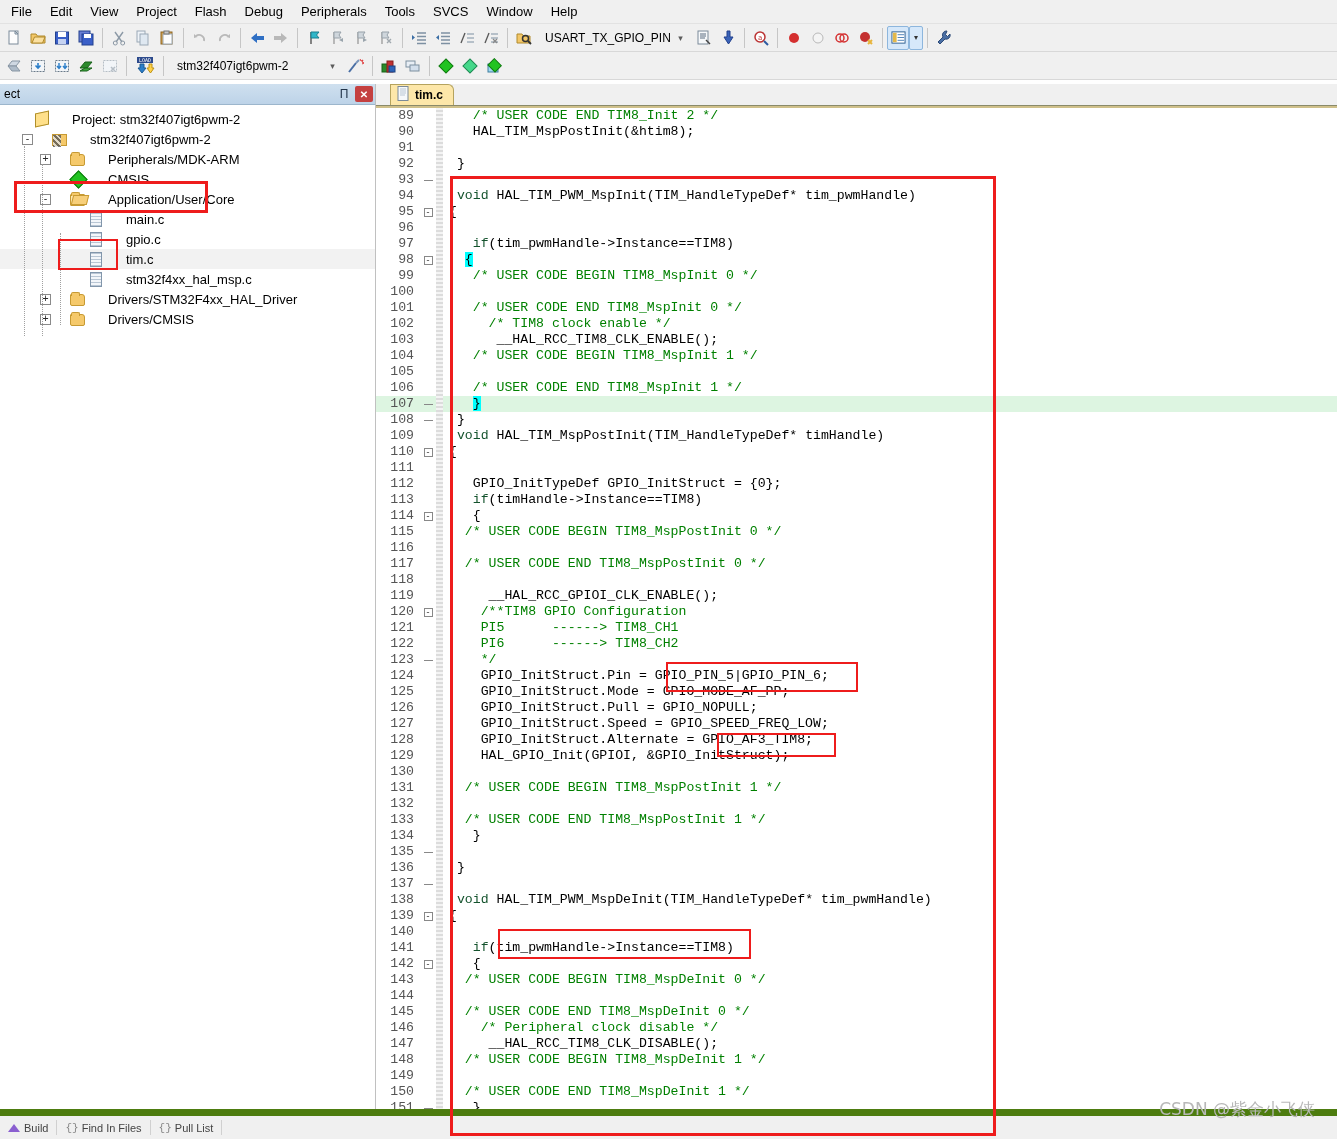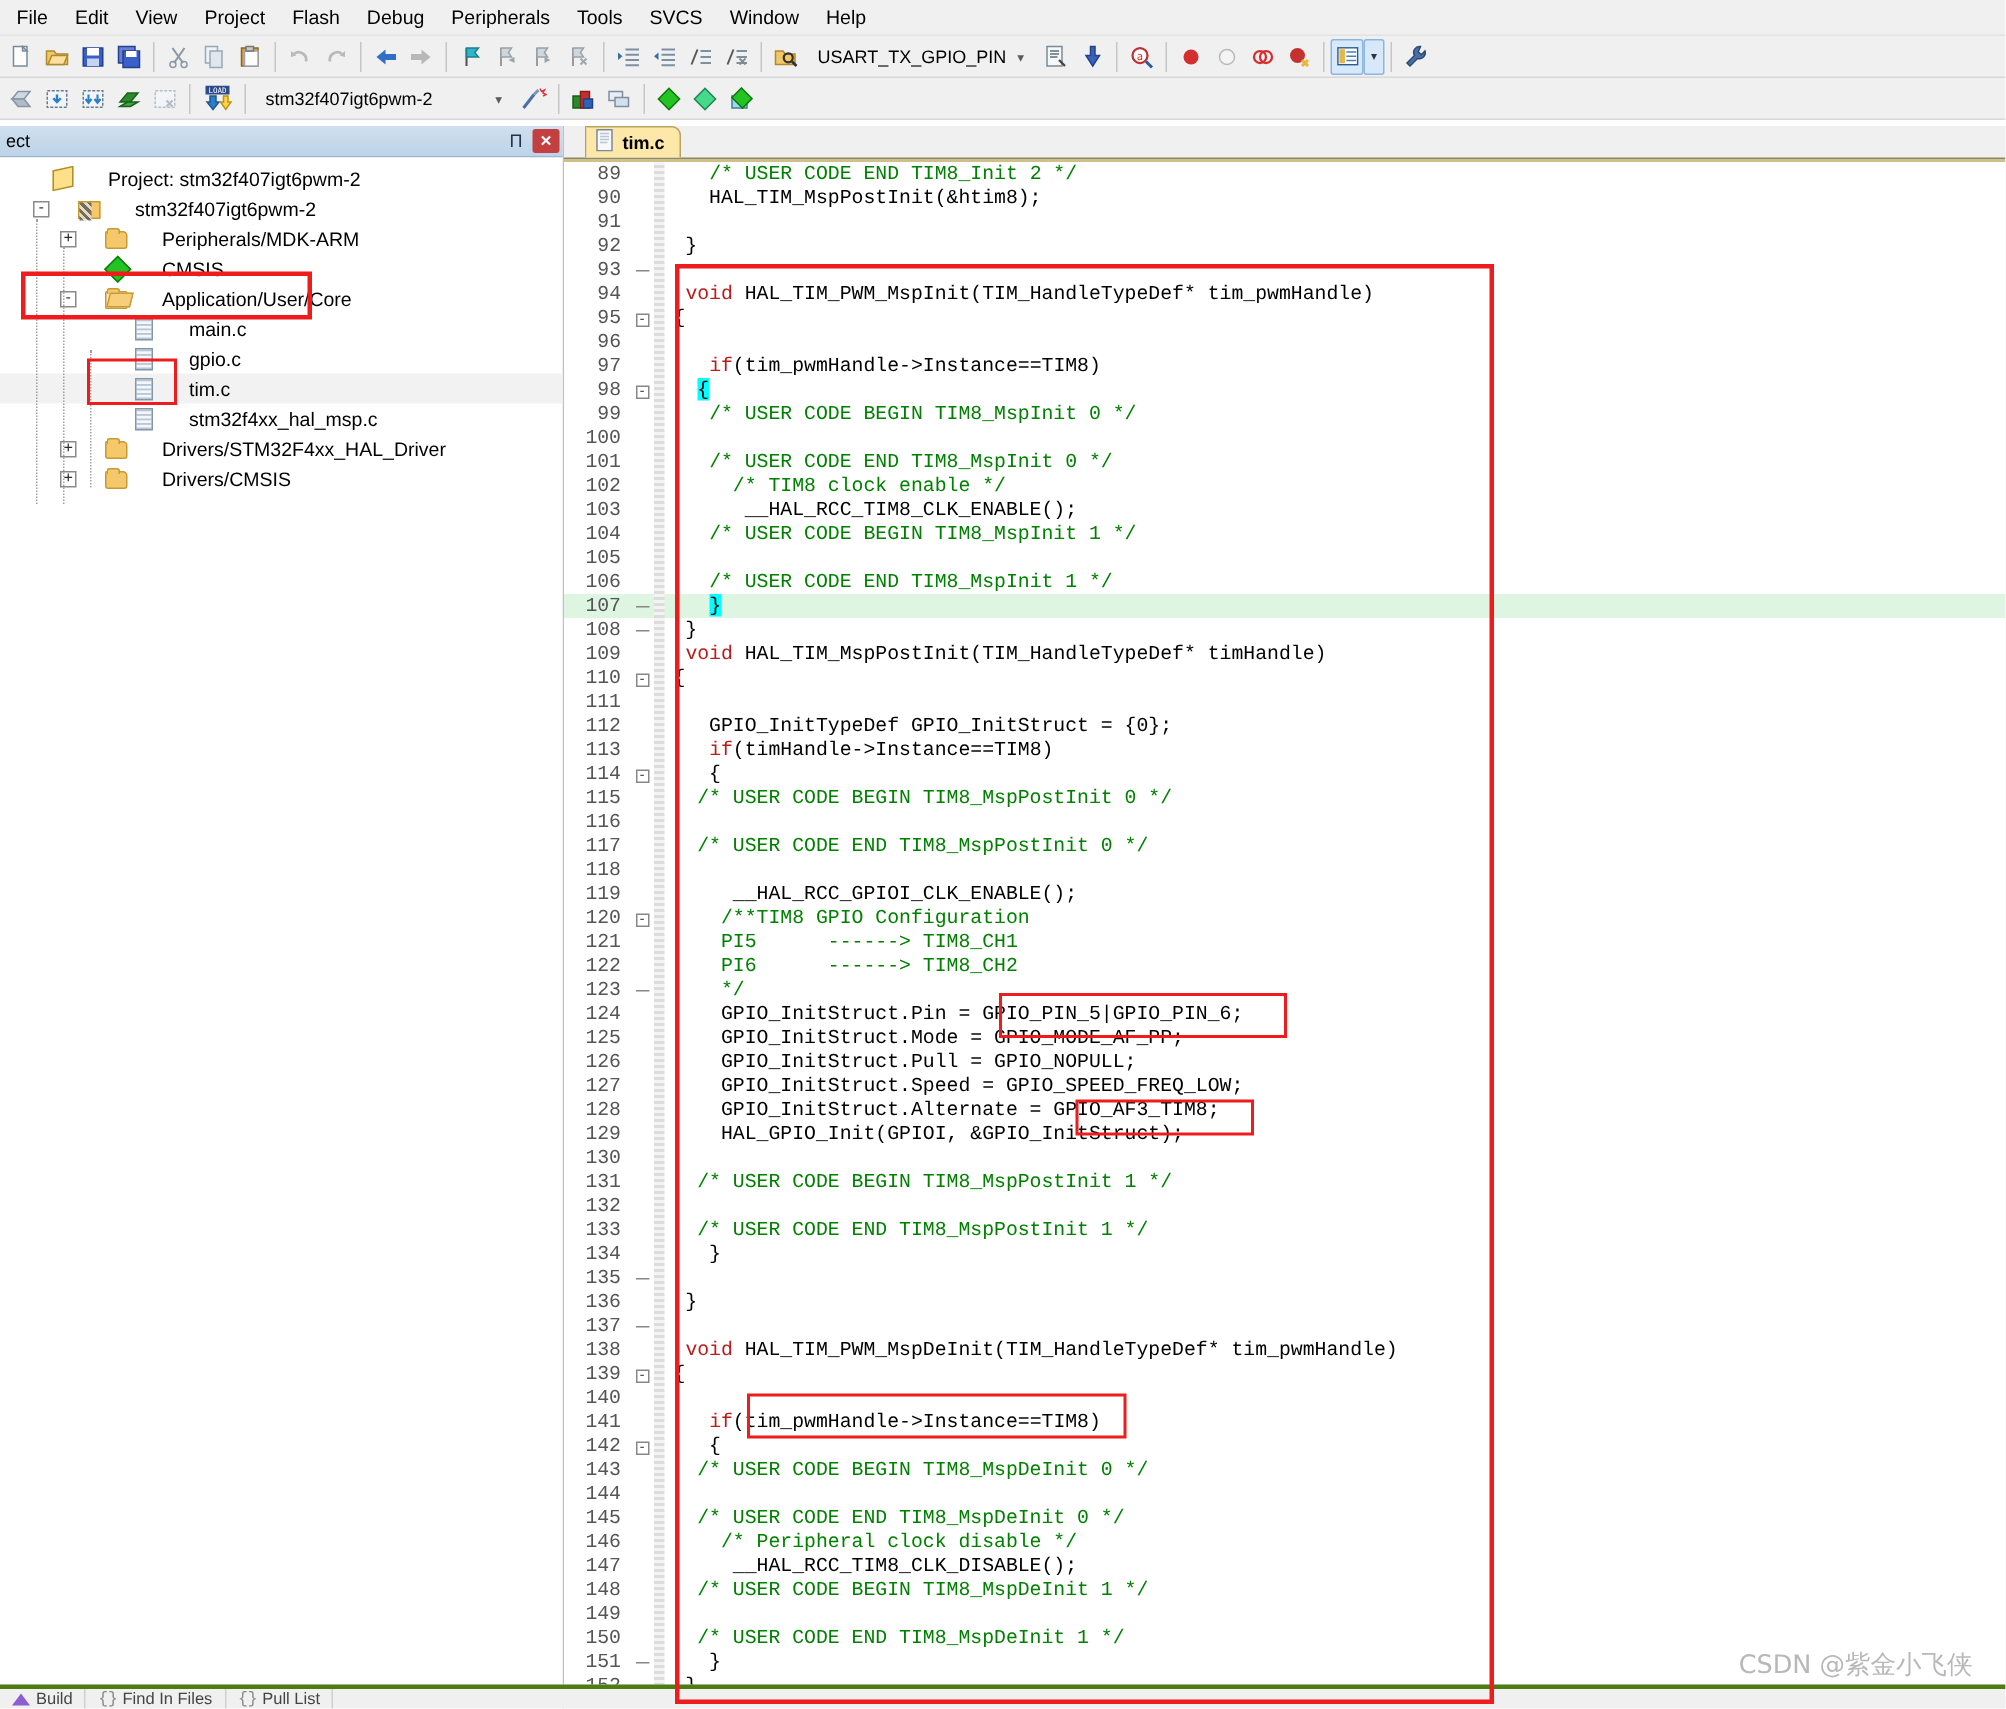--- a/index.html
+++ b/index.html
@@ -226,21 +226,21 @@
   .foldline{
     display:inline-block;width:9px;border-top:1px solid #888;margin-top:8px;vertical-align:top;
   }
   .gutterbar{
     width: 7px; flex: none; align-self: stretch;
     background: repeating-linear-gradient(0deg,#dcdcdc 0 2px,#f4f4f4 2px 4px);
   }
   .ctext2 { padding-left: 6px; }
 
   
-  .kw  { color: #b91c1c; }
+  .kw  { color: #14532d; }
   .cm  { color: #008000; }
   .mark{ background:#00ffff; }
 
   
   .redbox {
     position: absolute;
     border: 3px solid #ee1c1c;
     pointer-events: none;
     z-index: 40;
   }
@@ -251,22 +251,22 @@
     position: absolute;
     right: 22px; bottom: 18px;
     color: #b8b8b8;
     font-size: 17px;
     font-family: "DejaVu Sans", sans-serif;
     z-index: 60;
   }
 
   
   .statusbar{
-    position:absolute;left:0;right:0;bottom:0;height:16px;
-    background:#f0f0f0;border-top:3px solid #4d7c0f;
+    position:absolute;left:0;right:0;bottom:0;height:30px;
+    background:#f0f0f0;border-top:7px solid #4d7c0f;
     display:flex;align-items:center;font-size:11px;color:#444;
     overflow:hidden;
   }
   .statusbar .sitem{display:flex;align-items:center;padding:0 8px;border-right:1px solid #d0d0d0;height:15px;white-space:nowrap;}
   .tri{width:0;height:0;border-left:6px solid transparent;border-right:6px solid transparent;border-bottom:8px solid #8a5fd0;margin-right:4px;}
   .brace{font-family:"Liberation Mono",monospace;color:#888;margin-right:3px;}
 </style>
 </head>
 <body>
 

